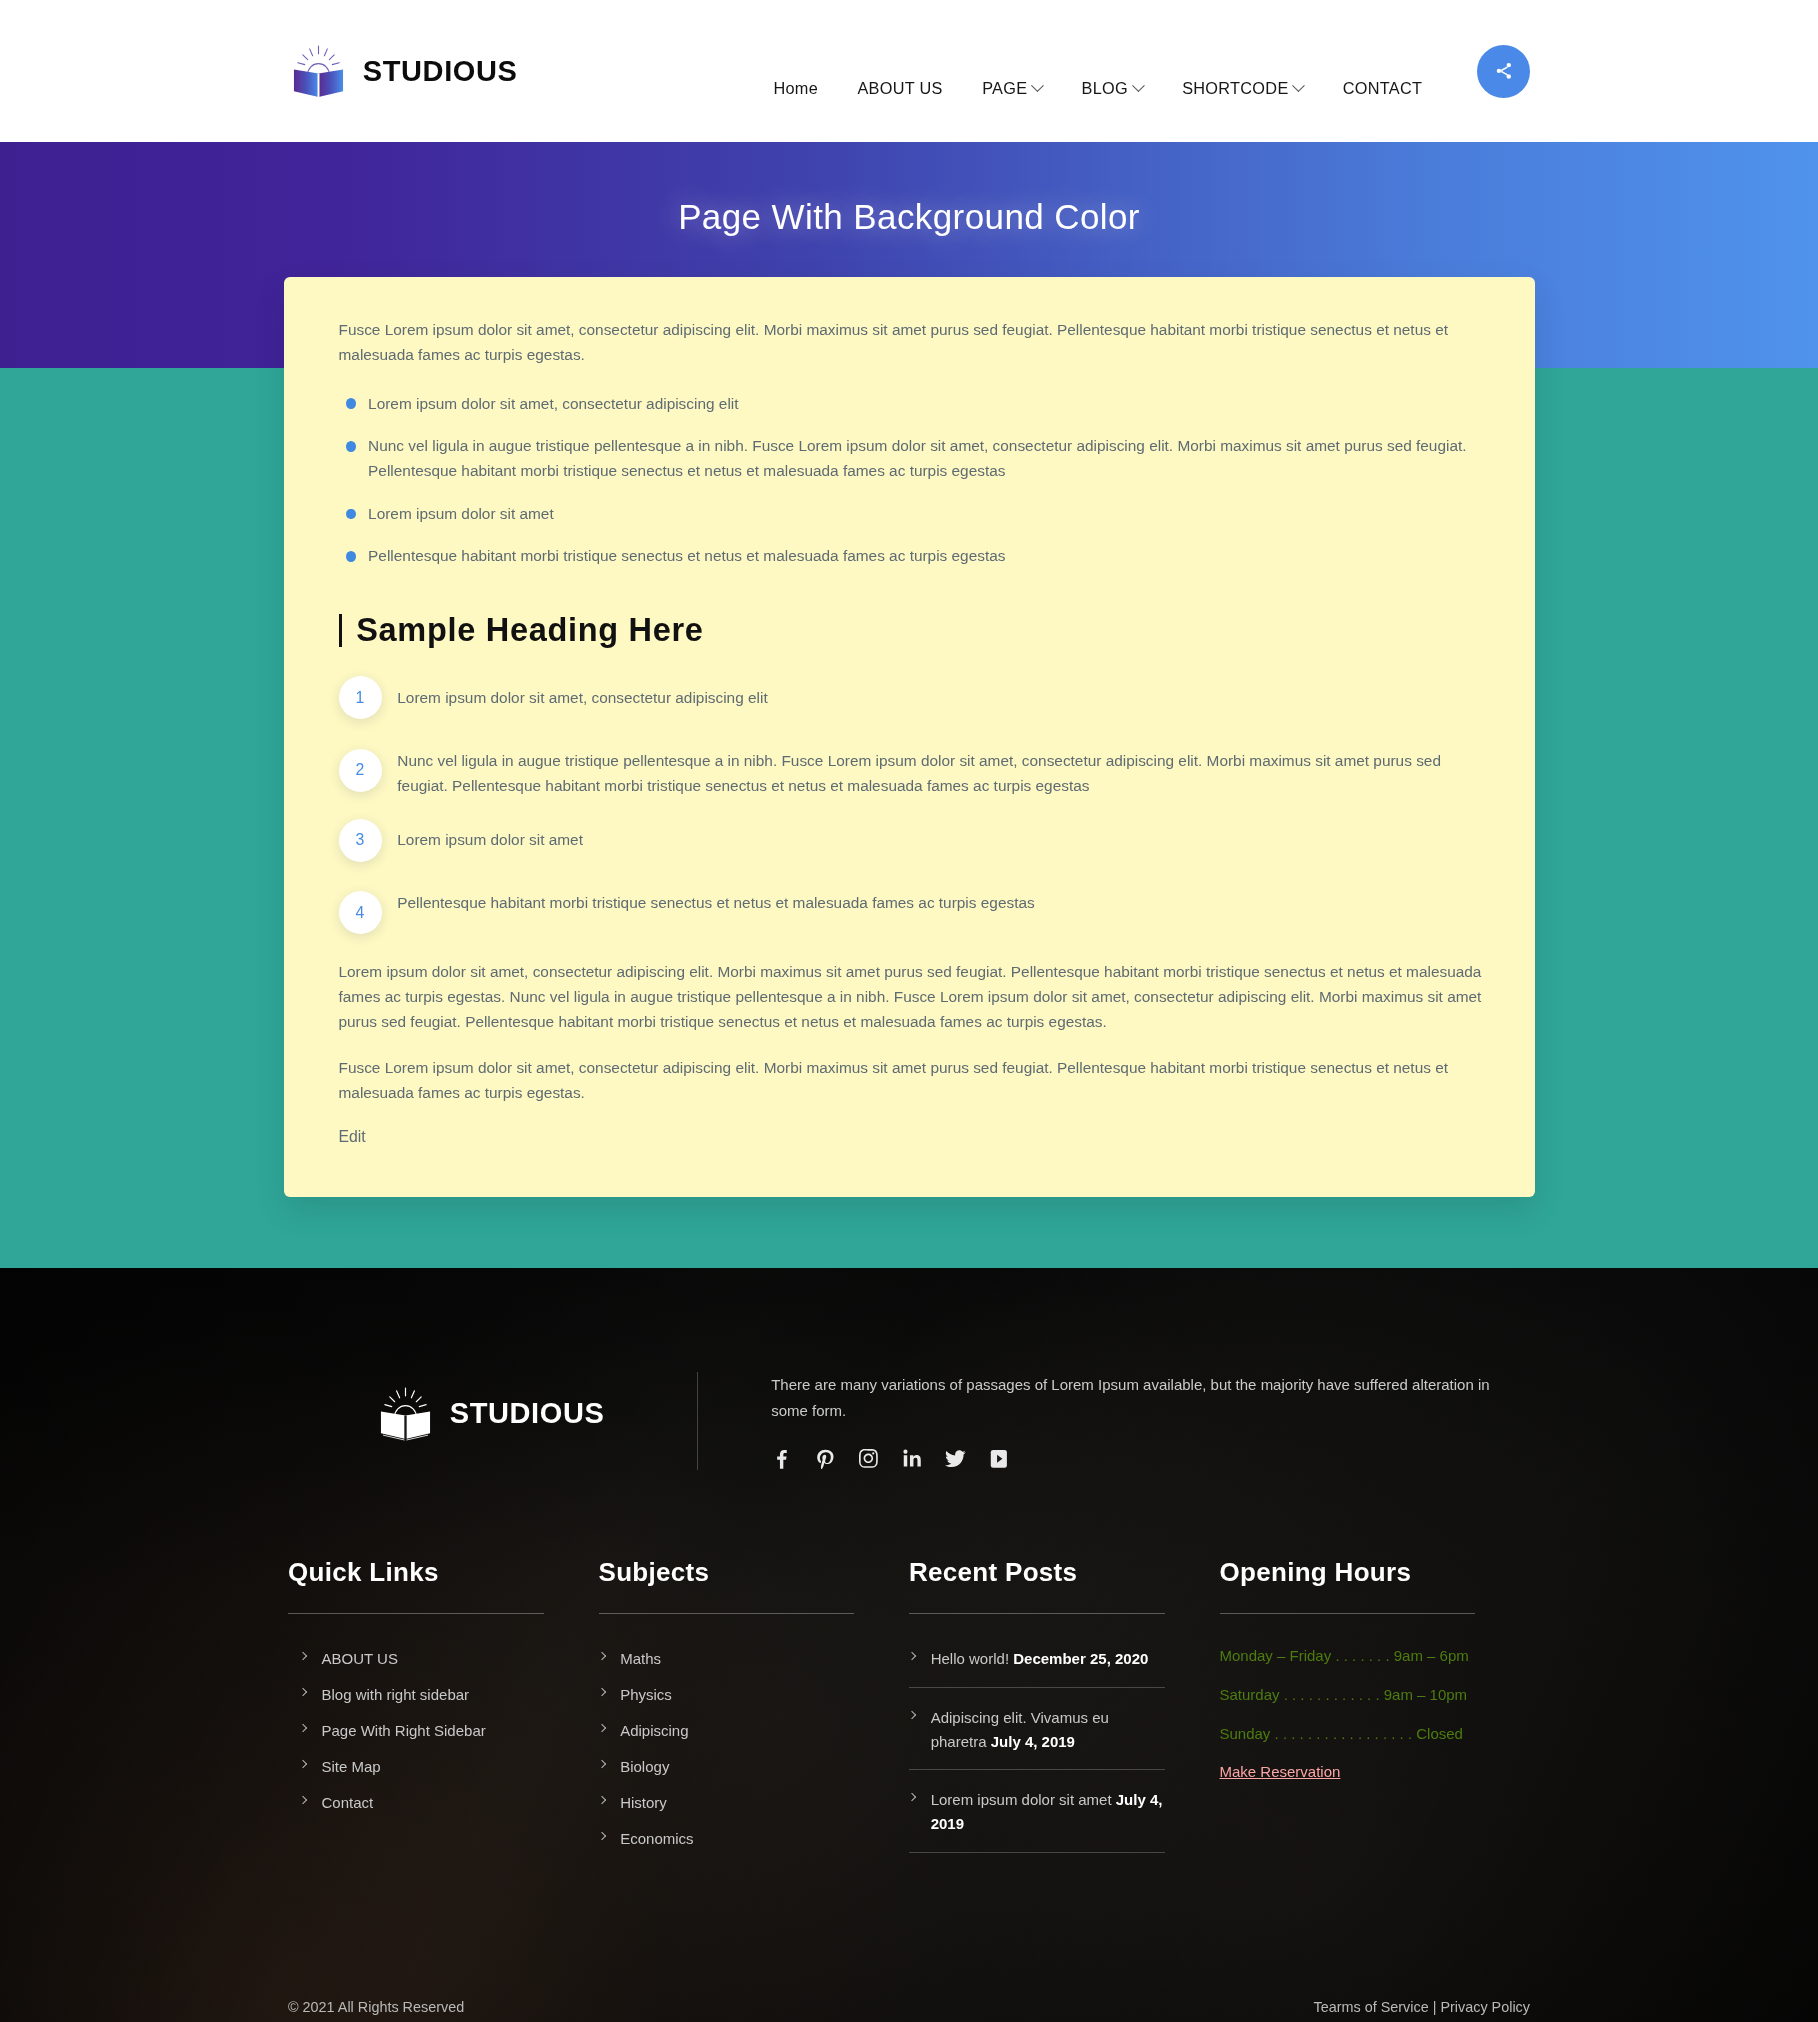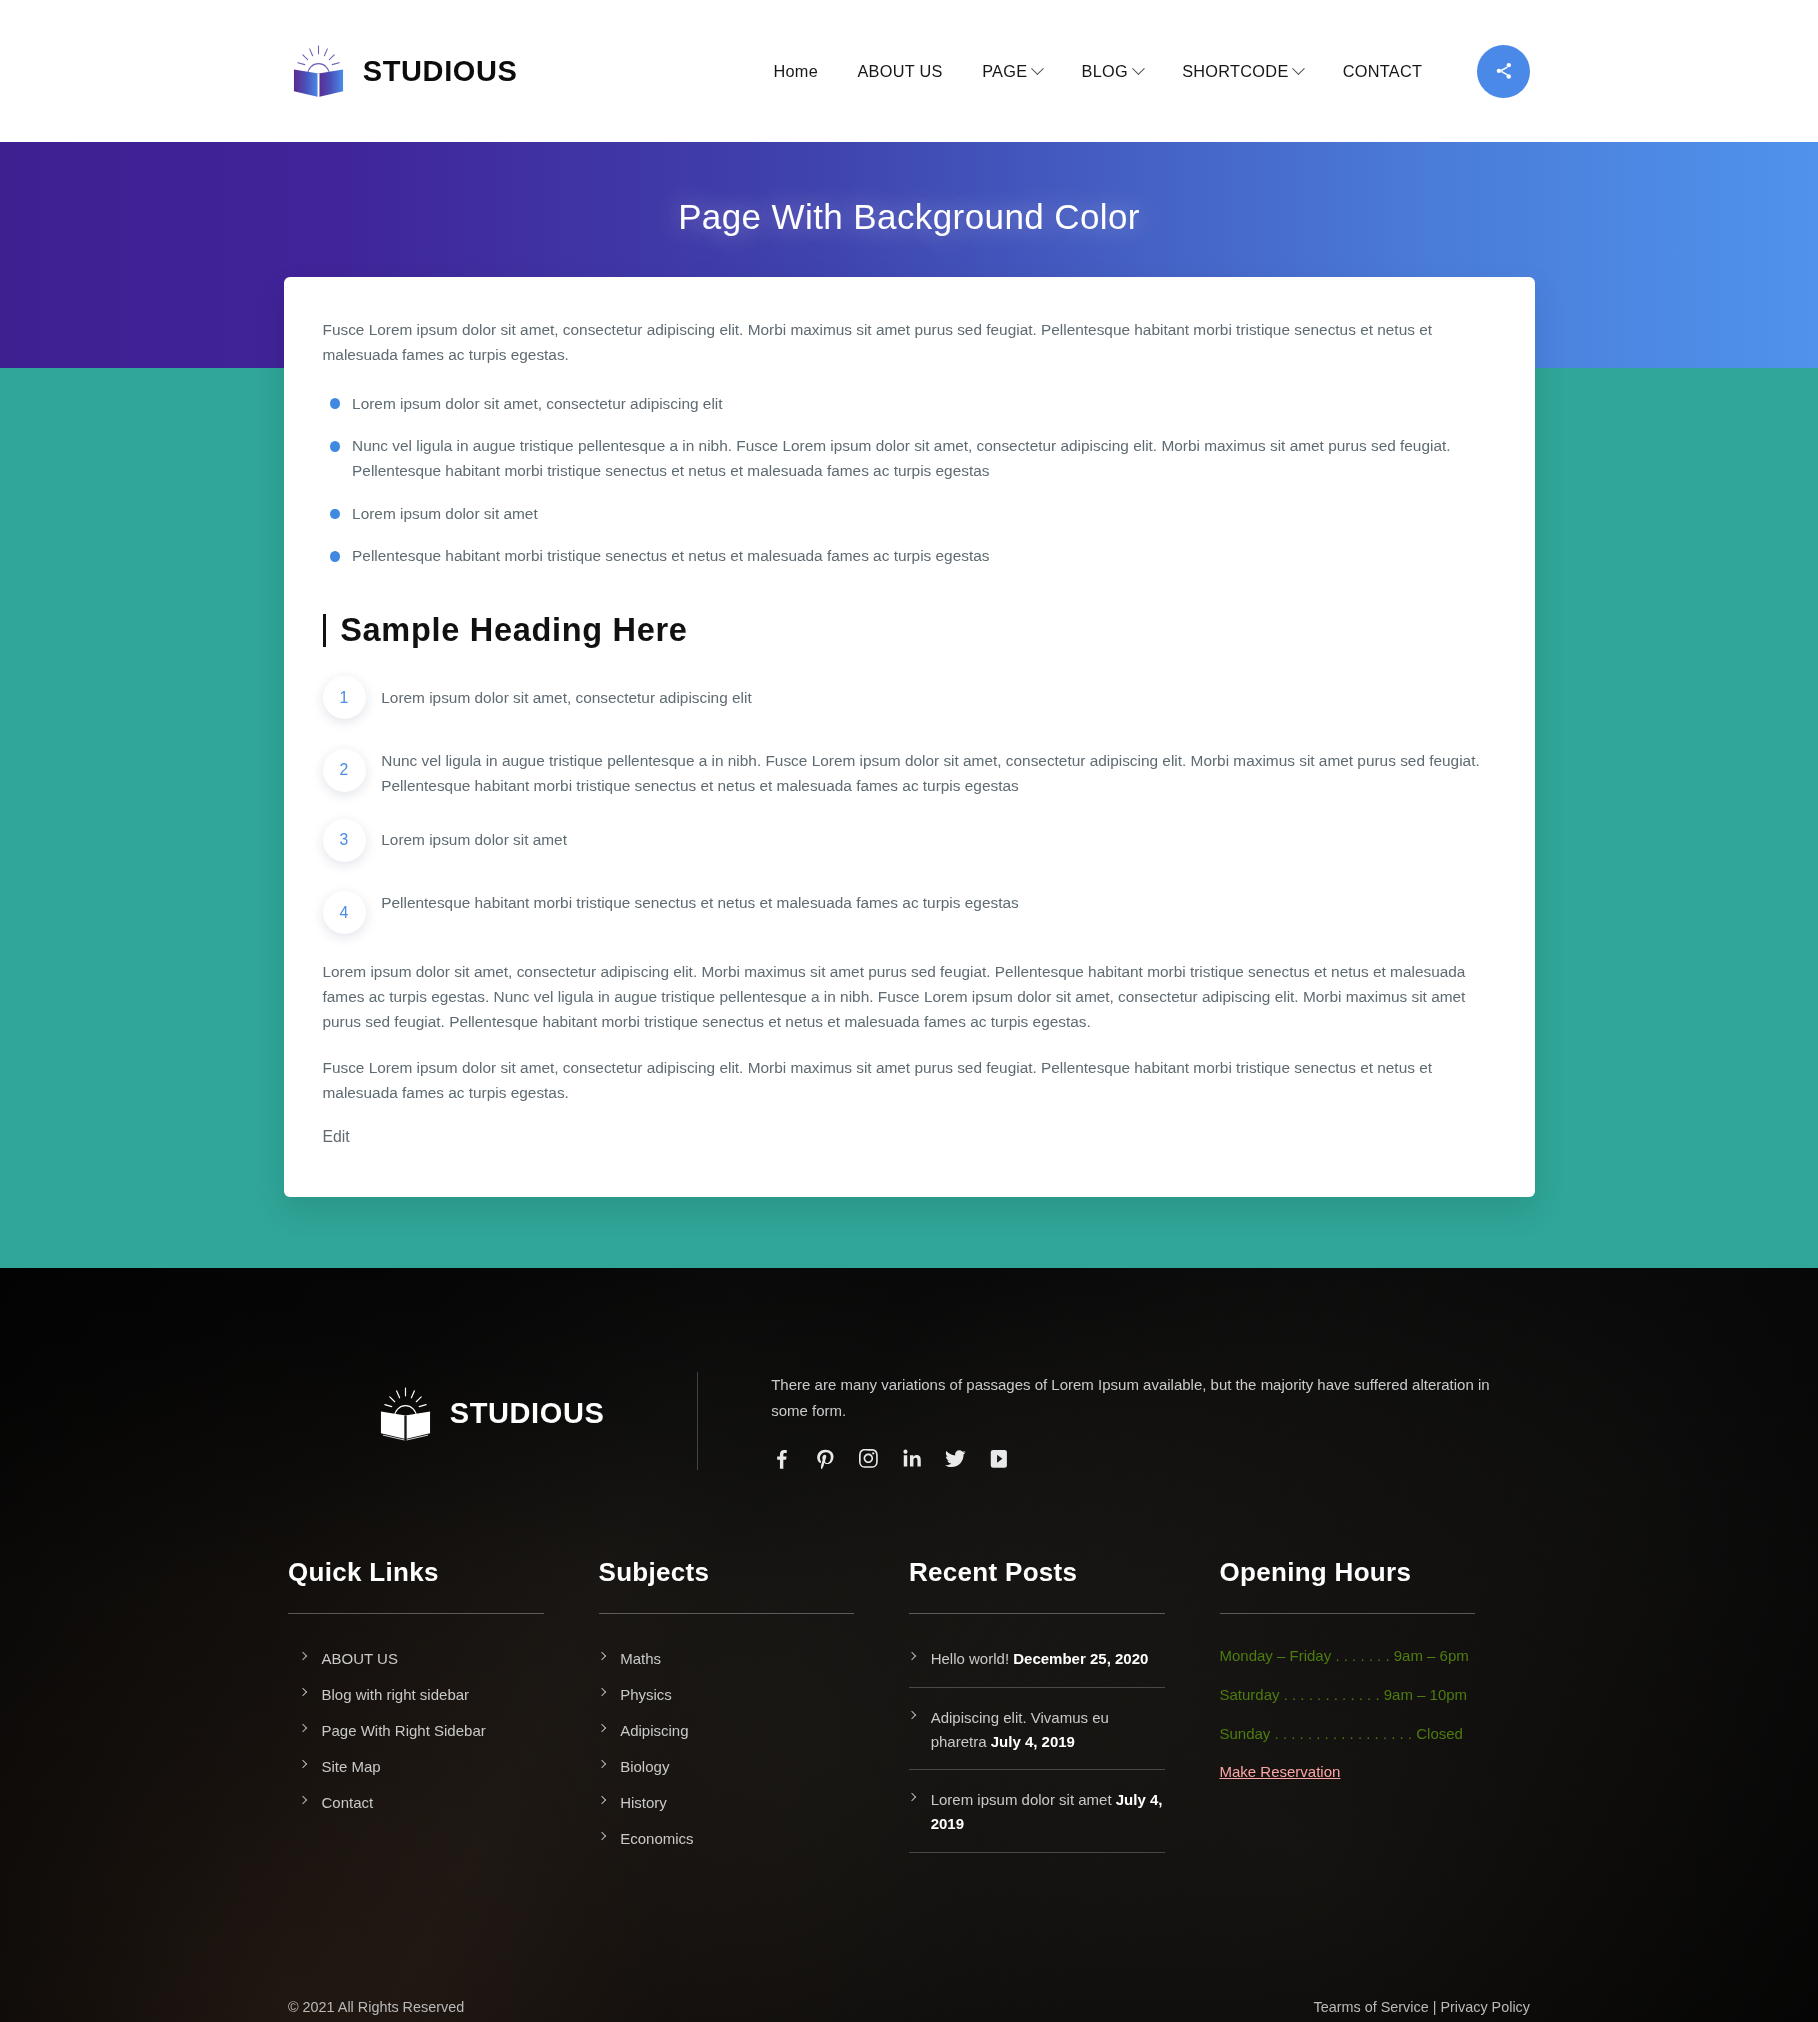--- a/index.html
+++ b/index.html
@@ -30,21 +30,21 @@
   .brand-text {
     font-size: 29px;
     font-weight: 700;
     letter-spacing: 0.6px;
     color: #0c0c0c;
     text-align: right;
   }
   .main-nav {
     margin-left: auto;
     display: flex;
-    align-items: center;
+    align-items: flex-end;
     gap: 0px;
   }
   .nav-item {
     font-size: 16.3px;
     color: #171717;
     letter-spacing: 0.3px;
     padding: 0 19.7px;
     white-space: nowrap;
     cursor: pointer;
     display: inline-flex;
@@ -93,25 +93,25 @@
     position: relative;
   }
 
   .card-wrap {
     width: 1818px;
     display: flex;
     justify-content: center;
   }
   .content-card {
     width: 1251px;
-    background: #ffffff;
+    background: #fef9c3;
     border-radius: 5.9px;
     box-shadow: 0 13.8px 33px rgba(0,0,0,.10);
     margin-top: -91px;
-    padding: 41px 39px 51px 39px;
+    padding: 41px 39px 51px 55px;
     position: relative;
   }
 
   .body-text {
     font-size: 15.4px;
     line-height: 1.62;
     color: #5f6b72;
   }
   .body-text + .body-text { margin-top: 21.7px; }
 

